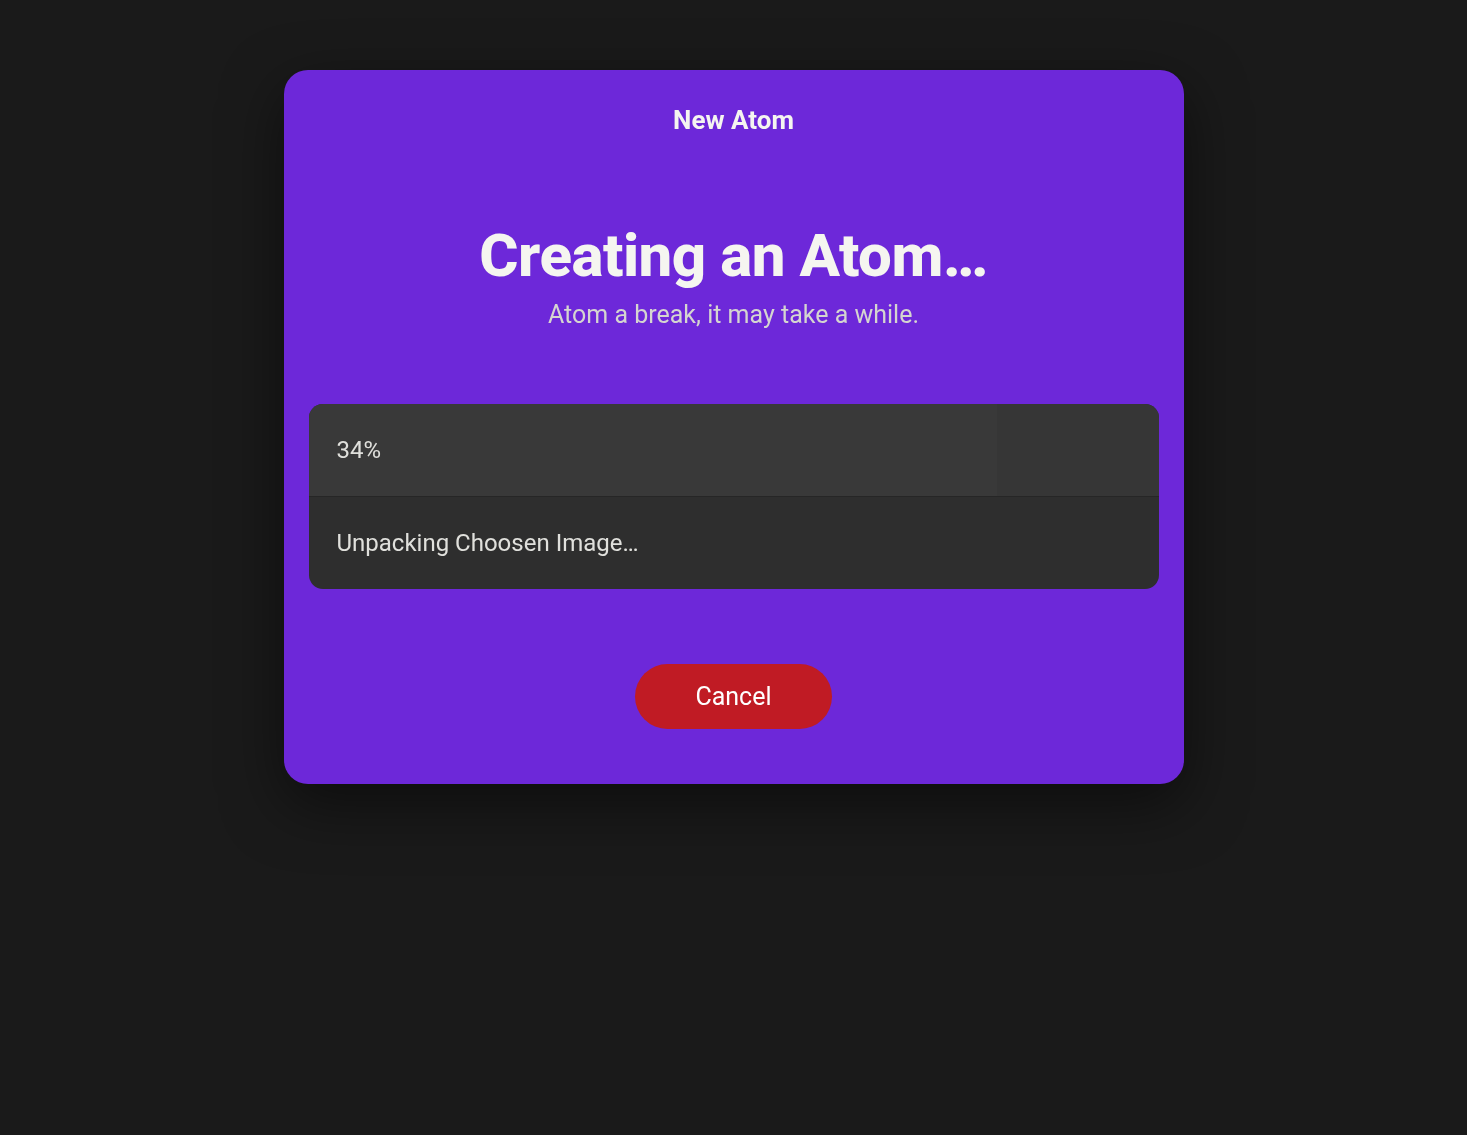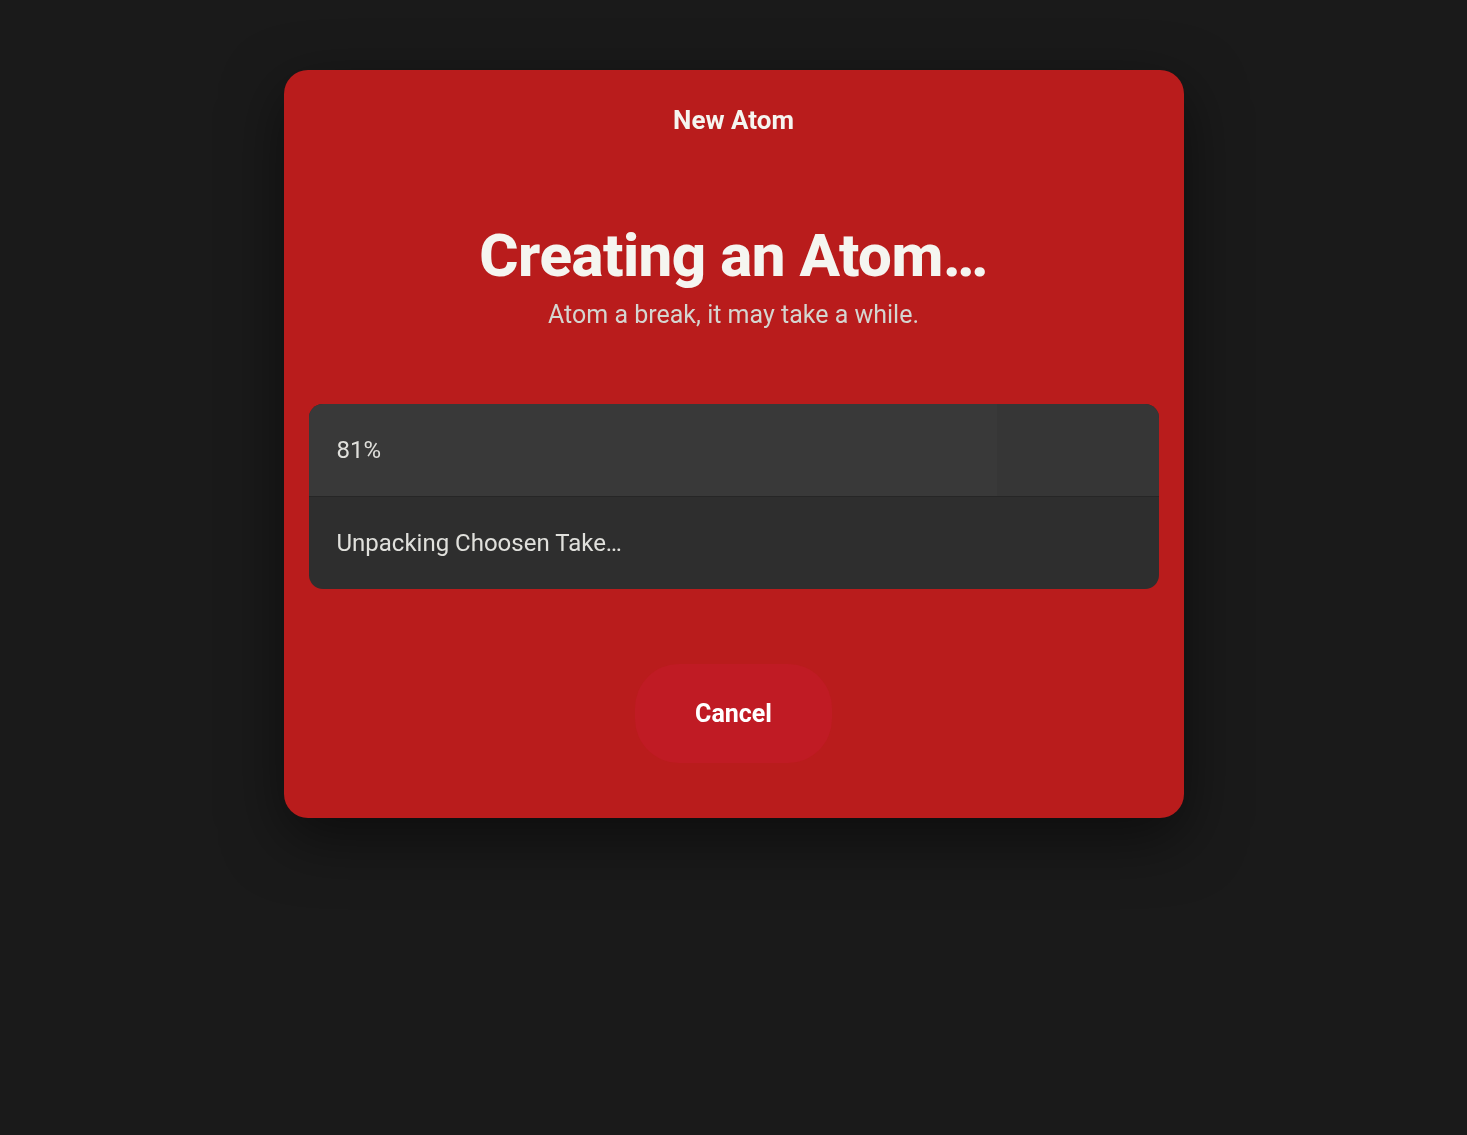--- a/index.html
+++ b/index.html
@@ -12,21 +12,21 @@
       background-color: #1a1a1a;
       font-family: -apple-system, BlinkMacSystemFont, "Segoe UI", Roboto, "Helvetica Neue", Arial, sans-serif;
       min-height: 100vh;
       display: flex;
       justify-content: center;
       align-items: flex-start;
       padding-top: 70px;
     }
 
     .dialog {
-      background-color: #b91c1c;
+      background-color: #6d28d9;
       border-radius: 24px;
       width: 900px;
       padding: 35px 25px 55px 25px;
       box-shadow: 0 20px 60px rgba(0, 0, 0, 0.5);
     }
 
     .dialog-header {
       text-align: center;
       margin-bottom: 85px;
     }
@@ -109,46 +109,46 @@
     .button-container {
       display: flex;
       justify-content: center;
     }
 
     .cancel-button {
       background-color: #c01b24;
       color: #ffffff;
       border: none;
       border-radius: 44px;
-      padding: 35px 60px;
+      padding: 18px 60px;
       font-size: 25px;
-      font-weight: 700;
+      font-weight: 400;
       cursor: pointer;
       font-family: inherit;
     }
   </style>
 </head>
 <body>
 
 <div class="dialog">
   <div class="dialog-header">
     <div class="dialog-title">New Atom</div>
   </div>
 
   <div class="main-content">
     <h1 class="main-title">Creating an Atom…</h1>
     <p class="subtitle">Atom a break, it may take a while.</p>
   </div>
 
   <div class="steps-container">
     <div class="step active">
-      <span class="step-percent">81%</span>
+      <span class="step-percent">34%</span>
     </div>
     <div class="step">
-      <span class="step-label">Unpacking Choosen Take…</span>
+      <span class="step-label">Unpacking Choosen Image…</span>
       <span class="step-percent"></span>
     </div>
   </div>
 
   <div class="button-container">
     <button class="cancel-button">Cancel</button>
   </div>
 </div>
 
 </body></html>

